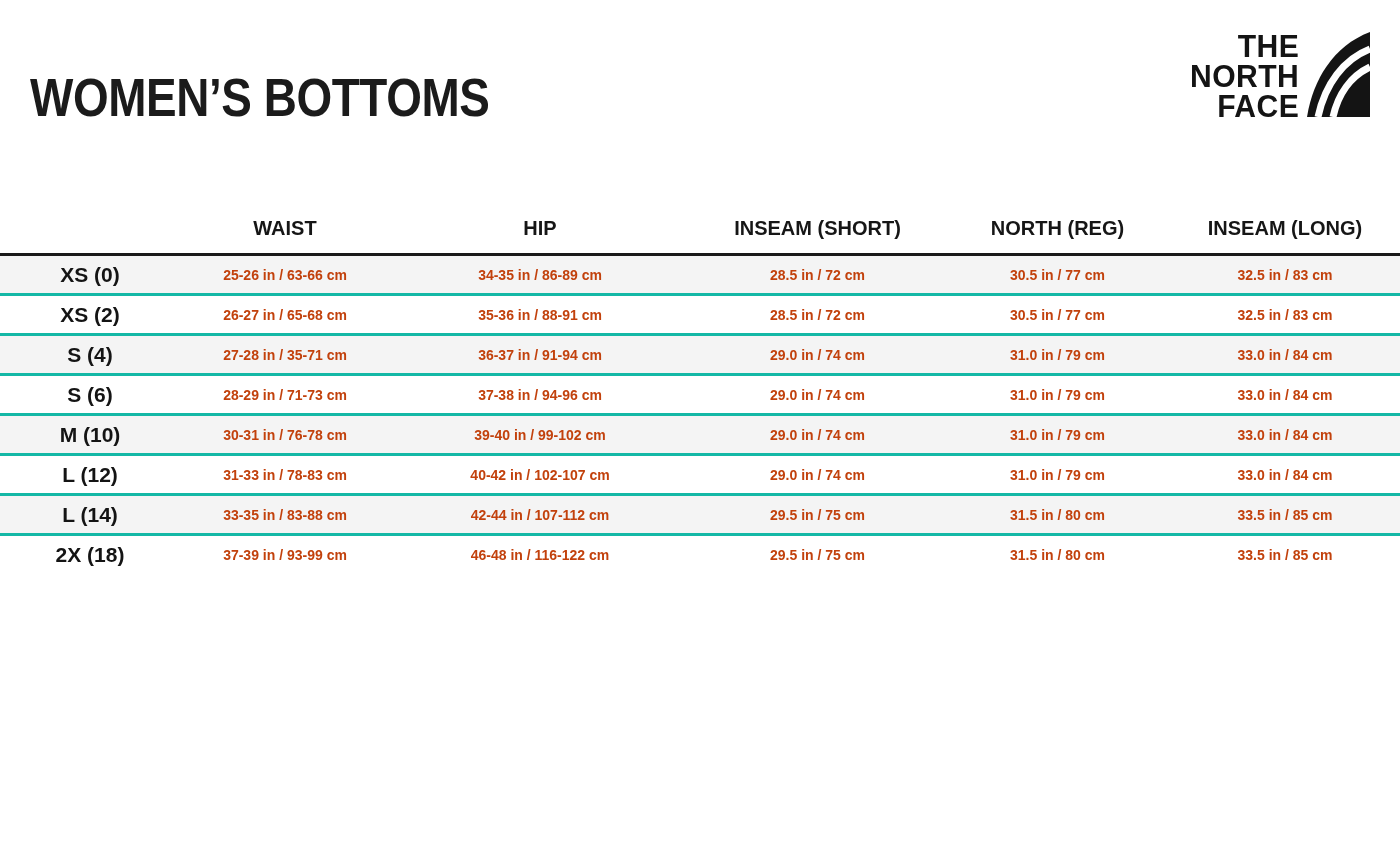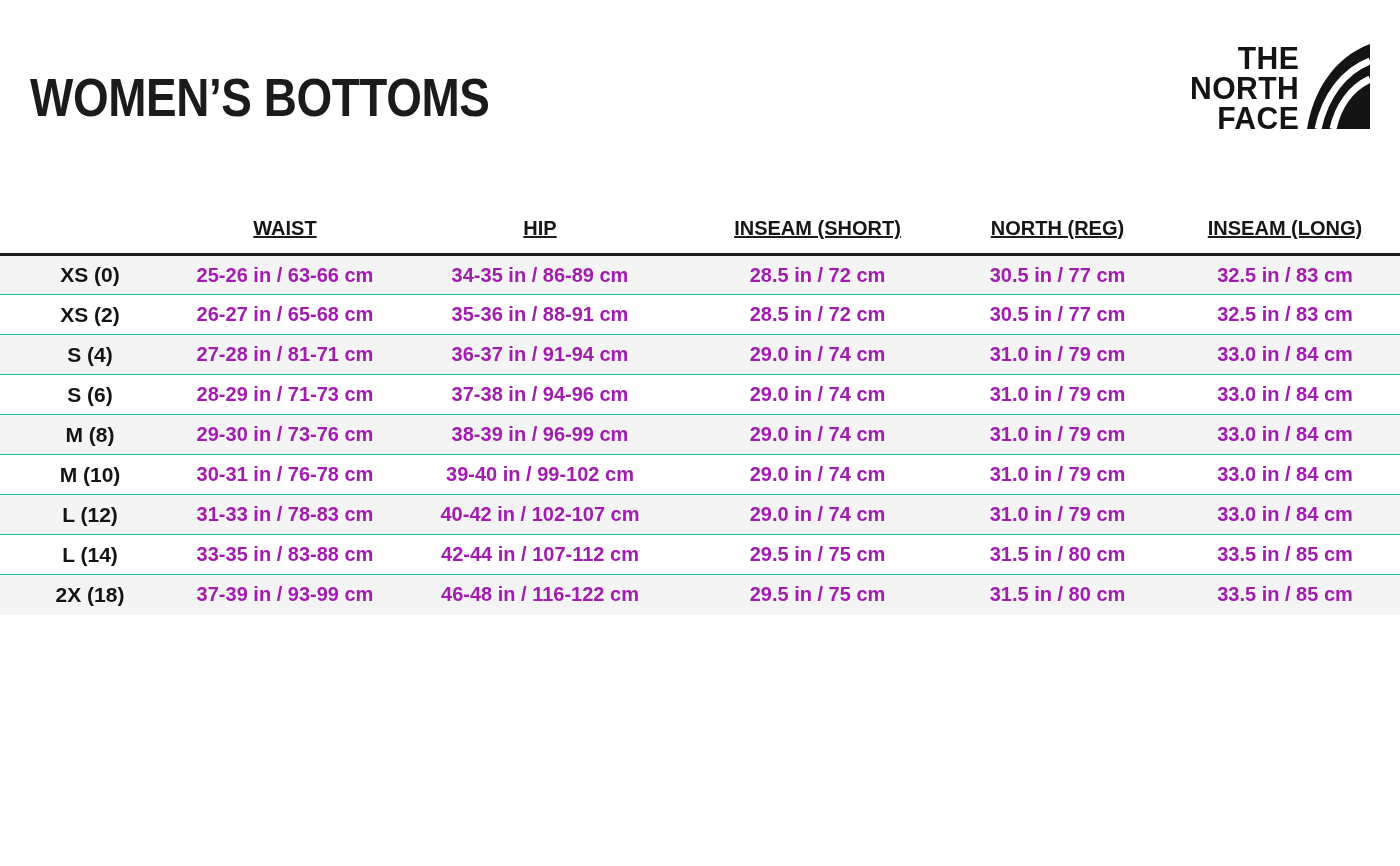--- a/index.html
+++ b/index.html
@@ -26,21 +26,21 @@
     font-weight: bold;
     line-height: 1;
     letter-spacing: -0.5px;
     color: #1b1b1b;
     transform: scaleX(0.85);
     transform-origin: left top;
     white-space: nowrap;
   }
   .brand-logo {
     position: absolute;
-    top: 43px;
+    top: 31px;
     right: 30px;
     display: flex;
     align-items: flex-start;
     gap: 7px;
   }
   .logo-text {
     text-align: right;
     font-weight: bold;
     font-size: 32px;
     line-height: 30px;
@@ -61,34 +61,34 @@
   .size-chart thead th {
     height: 52px;
     vertical-align: bottom;
     padding: 0 0 13px 0;
     font-size: 20px;
     font-weight: bold;
     text-align: center;
     letter-spacing: 0px;
     color: #161616;
   }
-  .size-chart thead tr { border-bottom: 3px solid #1a1a1a; text-decoration: underline; }
+  .size-chart thead tr { border-bottom: 3px solid #1a1a1a; }
   .size-chart tbody tr { height: 40px; }
   .size-chart tbody tr:nth-child(odd) { background: #f4f4f4; }
-  .size-chart tbody tr + tr { border-top: 1px solid #14b8a6; }
+  .size-chart tbody tr + tr { border-top: 3px solid #14b8a6; }
   .size-chart tbody th,
   .size-chart tbody td {
     text-align: center;
     vertical-align: middle;
     font-weight: bold;
     white-space: nowrap;
     padding: 0;
   }
   .size-chart tbody th { font-size: 21px; color: #141414; }
-  .size-chart tbody td { font-size: 20px; color: #a21caf; }
+  .size-chart tbody td { font-size: 14px; color: #c2410c; }
 
   col.c-size   { width: 180px; }
   col.c-waist  { width: 210px; }
   col.c-hip    { width: 300px; }
   col.c-ishort { width: 255px; }
   col.c-ireg   { width: 225px; }
   col.c-ilong  { width: 230px; }
 </style>
 </head>
 <body>
@@ -143,38 +143,30 @@
         <tr>
       <th scope="row">XS (2)</th>
       <td>26-27 in / 65-68 cm</td>
       <td>35-36 in / 88-91 cm</td>
       <td>28.5 in / 72 cm</td>
       <td>30.5 in / 77 cm</td>
       <td>32.5 in / 83 cm</td>
     </tr>
         <tr>
       <th scope="row">S (4)</th>
-      <td>27-28 in / 81-71 cm</td>
+      <td>27-28 in / 35-71 cm</td>
       <td>36-37 in / 91-94 cm</td>
       <td>29.0 in / 74 cm</td>
       <td>31.0 in / 79 cm</td>
       <td>33.0 in / 84 cm</td>
     </tr>
         <tr>
       <th scope="row">S (6)</th>
       <td>28-29 in / 71-73 cm</td>
       <td>37-38 in / 94-96 cm</td>
-      <td>29.0 in / 74 cm</td>
-      <td>31.0 in / 79 cm</td>
-      <td>33.0 in / 84 cm</td>
-    </tr>
-        <tr>
-      <th scope="row">M (8)</th>
-      <td>29-30 in / 73-76 cm</td>
-      <td>38-39 in / 96-99 cm</td>
       <td>29.0 in / 74 cm</td>
       <td>31.0 in / 79 cm</td>
       <td>33.0 in / 84 cm</td>
     </tr>
         <tr>
       <th scope="row">M (10)</th>
       <td>30-31 in / 76-78 cm</td>
       <td>39-40 in / 99-102 cm</td>
       <td>29.0 in / 74 cm</td>
       <td>31.0 in / 79 cm</td>

